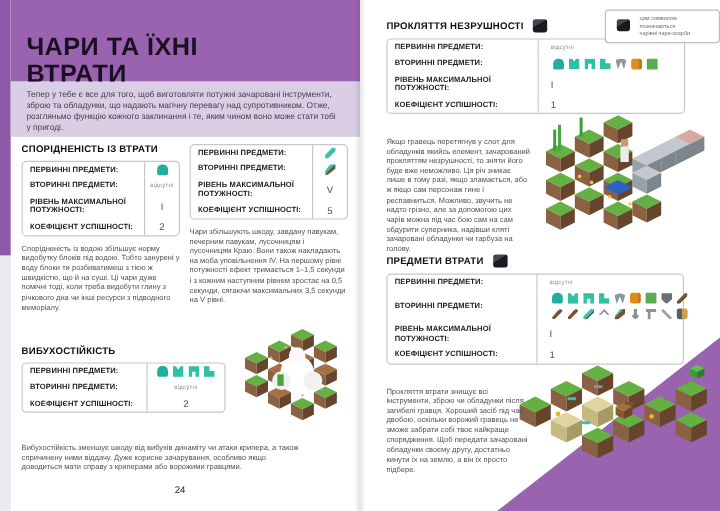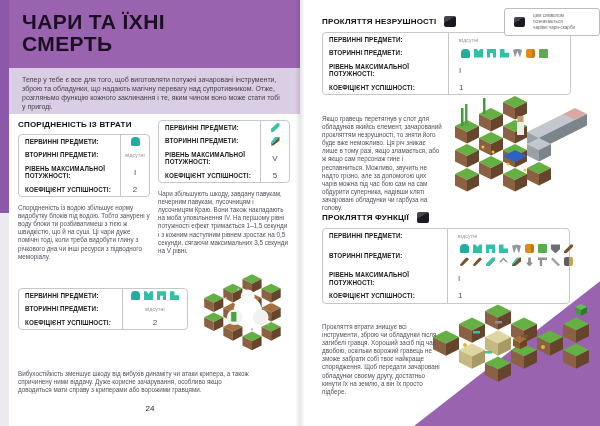--- a/index.html
+++ b/index.html
@@ -9,21 +9,21 @@
   .edge-strip-bottom{position:absolute;left:0;top:213px;width:9px;height:213px;background:#eceaf0}
   .page{position:absolute;top:0;height:426px;background:#ffffff}
   .page-left{left:9px;width:291px}
   .page-right{left:300px;width:300px}
   .gutter{position:absolute;left:295px;top:0;width:10px;height:426px;z-index:6;pointer-events:none;
           background:linear-gradient(to right,rgba(0,0,0,0) 0%,rgba(0,0,0,.10) 50%,rgba(0,0,0,0) 100%)}
 
   
   .lp-header{position:absolute;left:0;top:0;width:100%;height:68px;background:#9a63b0}
   .title-line{font-size:21px;font-weight:bold;color:#1a1022;line-height:22px;letter-spacing:.4px;padding-left:13px}
-  .title-line:first-child{padding-top:11px}
+  .title-line:first-child{padding-top:29px}
   .lp-intro{position:absolute;left:0;top:68px;width:100%;height:46px;background:#d9cee3;box-sizing:border-box;
             padding:7px 15px 0 13px;font-size:7px;line-height:9px;color:#46414c}
 
   .section{position:absolute;z-index:2}
   .sec-title{font-size:8px;font-weight:bold;color:#0f0f0f;letter-spacing:.2px;margin-bottom:5px;
              display:flex;align-items:center;gap:6px}
   .etable{border:1px solid #c7c7c7;border-radius:4px;background:#fff}
   .trow{display:flex;align-items:stretch}
   .tlabel{flex:1;font-size:6.3px;font-weight:bold;color:#1c1c1c;padding:3px 3px 3px 6px;line-height:7.4px;
           letter-spacing:.1px;display:flex;align-items:center}
@@ -72,21 +72,21 @@
 </head>
 <body>
 
 <div class="edge-strip-top"></div>
 <div class="edge-strip-bottom"></div>
 
 <div class="page page-left">
 
   <div class="lp-header">
     <div class="title-line">ЧАРИ ТА ЇХНІ</div>
-    <div class="title-line">СМЕРТЬ</div>
+    <div class="title-line">ВТРАТИ</div>
   </div>
 
   <div class="lp-intro">Тепер у тебе є все для того, щоб виготовляти потужні зачаровані інструменти, зброю та обладунки, що надають магічну перевагу над супротивником. Отже, розгляньмо функцію кожного заклинання і те, яким чином воно може стати тобі у пригоді.</div>
 
   <div class="section" style="left:9px;top:120px;width:132px">
     <div class="sec-title">СПОРІДНЕНІСТЬ ІЗ ВТРАТИ</div>
     <div class="etable etable-s">
       <div class="trow">
         <div class="tlabel">ПЕРВИННІ ПРЕДМЕТИ:</div>
         <div class="tval">
@@ -129,20 +129,21 @@
       </div>
       <div class="trow">
         <div class="tlabel">КОЕФІЦІЄНТ УСПІШНОСТІ:</div>
         <div class="tval num">5</div>
       </div>
     </div>
     <div class="sec-body">Чари збільшують шкоду, завдану павукам, печерним павукам, лусочницям і лусочницям Краю. Вони також накладають на моба уповільнення IV. На першому рівні потужності ефект тримається 1–1,5 секунди і з кожним наступним рівнем зростає на 0,5 секунди, сягаючи максимальних 3,5 секунди на V рівні.</div>
   </div>
 
   <div class="section" style="left:9px;top:288px;width:170px">
+    <div class="sec-title">ВИБУХОСТІЙКІСТЬ</div>
     <div class="etable etable-m">
       <div class="trow">
         <div class="tlabel">ПЕРВИННІ ПРЕДМЕТИ:</div>
         <div class="tval">
             <span class="ic ic-helmet"></span>
             <span class="ic ic-chestplate"></span>
             <span class="ic ic-leggings"></span>
             <span class="ic ic-boots"></span>
           </div>
       </div>
@@ -318,21 +319,21 @@
     <rect x="64" y="30" width="7" height="13" fill="#ececec"></rect>
     <rect x="64.5" y="24" width="6" height="6" fill="#c79b72"></rect>
     <circle cx="40" cy="60" r="1.5" fill="#e8c93c"></circle>
     <circle cx="55" cy="72" r="1.5" fill="#e8c93c"></circle>
     <circle cx="30" cy="55" r="1.5" fill="#e8c93c"></circle>
     <circle cx="72" cy="78" r="1.5" fill="#e8c93c"></circle>
   </svg>
 
   <div class="section" style="left:22px;top:212px;width:248px">
     <div class="sec-title">
-      <span>ПРОКЛЯТТЯ ФУНКЦІЇ</span>
+      <span>ПРЕДМЕТИ ВТРАТИ</span>
       <span class="icons" style="display:inline-flex">
           <span class="ic ic-treasure-chest"></span>
         </span>
     </div>
     <div class="etable etable-l">
       <div class="trow">
         <div class="tlabel">ПЕРВИННІ ПРЕДМЕТИ:</div>
         <div class="tval absent">відсутні</div>
       </div>
       <div class="trow">

